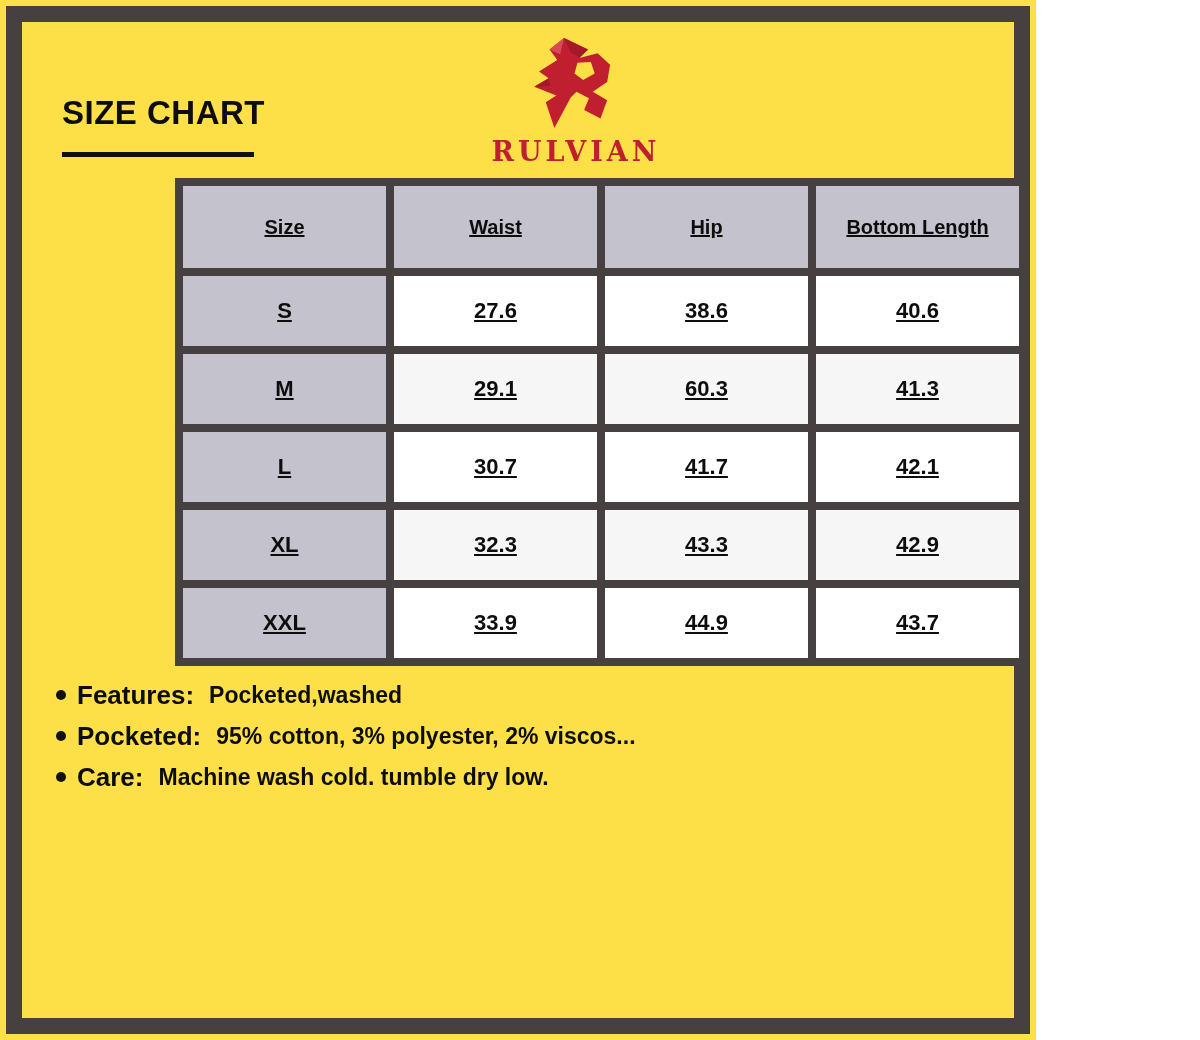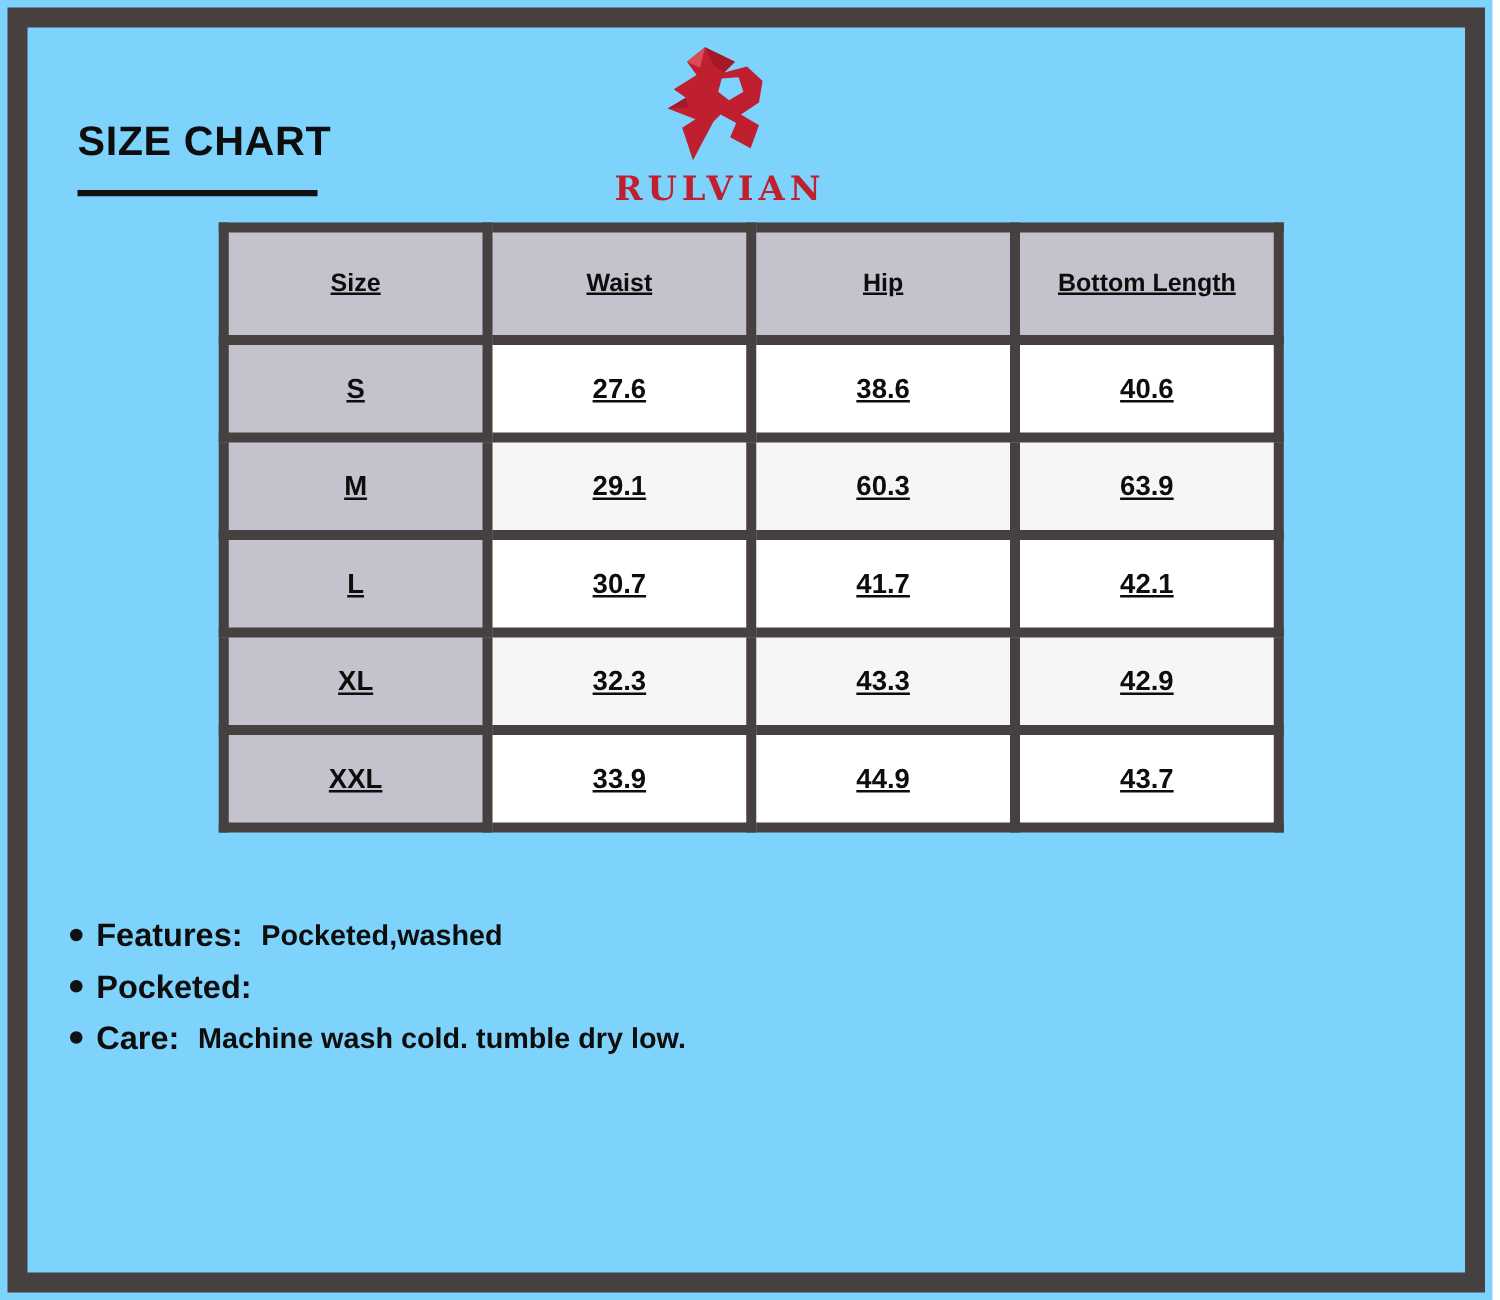--- a/index.html
+++ b/index.html
@@ -1,24 +1,23 @@
 <!DOCTYPE html>
 <html><head>
 <meta charset="utf-8">
 <style>
   html, body { margin: 0; padding: 0; background: #ffffff; }
   .canvas {
     position: relative;
-    width: 1168px;
+    width: 1036px;
     height: 1040px;
-    background: #7dd3fc;
+    background: #fde047;
     overflow: hidden;
     font-family: "Liberation Sans", sans-serif;
     color: #0d0d0d;
-    padding-left: 26px;
   }
   
   .frame {
     position: absolute;
     left: 6px; top: 6px; right: 6px; bottom: 6px;
     border: 16px solid #464040;
     pointer-events: none;
   }
   
   .title-block { position: absolute; left: 62px; top: 94px; }
@@ -81,21 +80,21 @@
   }
   .size-table tbody td {
     height: 70px;
     background: #ffffff;
     font-size: 22px;
   }
   .size-table tbody tr.alt td { background: #f6f6f7; }
   
   .details {
     position: absolute;
-    left: 56px; top: 733px;
+    left: 56px; top: 680px;
     list-style: none;
     margin: 0; padding: 0; text-align: center;
   }
   .details li {
     display: flex;
     align-items: center;
     height: 30px;
     margin-bottom: 11px;
     white-space: nowrap;
   }
@@ -154,21 +153,21 @@
       <tr>
         <th>S</th>
         <td>27.6</td>
         <td>38.6</td>
         <td>40.6</td>
       </tr>
       <tr class="alt">
         <th>M</th>
         <td>29.1</td>
         <td>60.3</td>
-        <td>63.9</td>
+        <td>41.3</td>
       </tr>
       <tr>
         <th>L</th>
         <td>30.7</td>
         <td>41.7</td>
         <td>42.1</td>
       </tr>
       <tr class="alt">
         <th>XL</th>
         <td>32.3</td>
@@ -186,20 +185,21 @@
 
   <ul class="details">
     <li>
       <span class="bullet-dot"></span>
       <span class="detail-label">Features:</span>
       <span class="detail-value">Pocketed,washed</span>
     </li>
     <li>
       <span class="bullet-dot"></span>
       <span class="detail-label">Pocketed:</span>
+      <span class="detail-value">95% cotton, 3% polyester, 2% viscos...</span>
     </li>
     <li>
       <span class="bullet-dot"></span>
       <span class="detail-label">Care:</span>
       <span class="detail-value">Machine wash cold. tumble dry low.</span>
     </li>
   </ul>
 
 </div>
 

